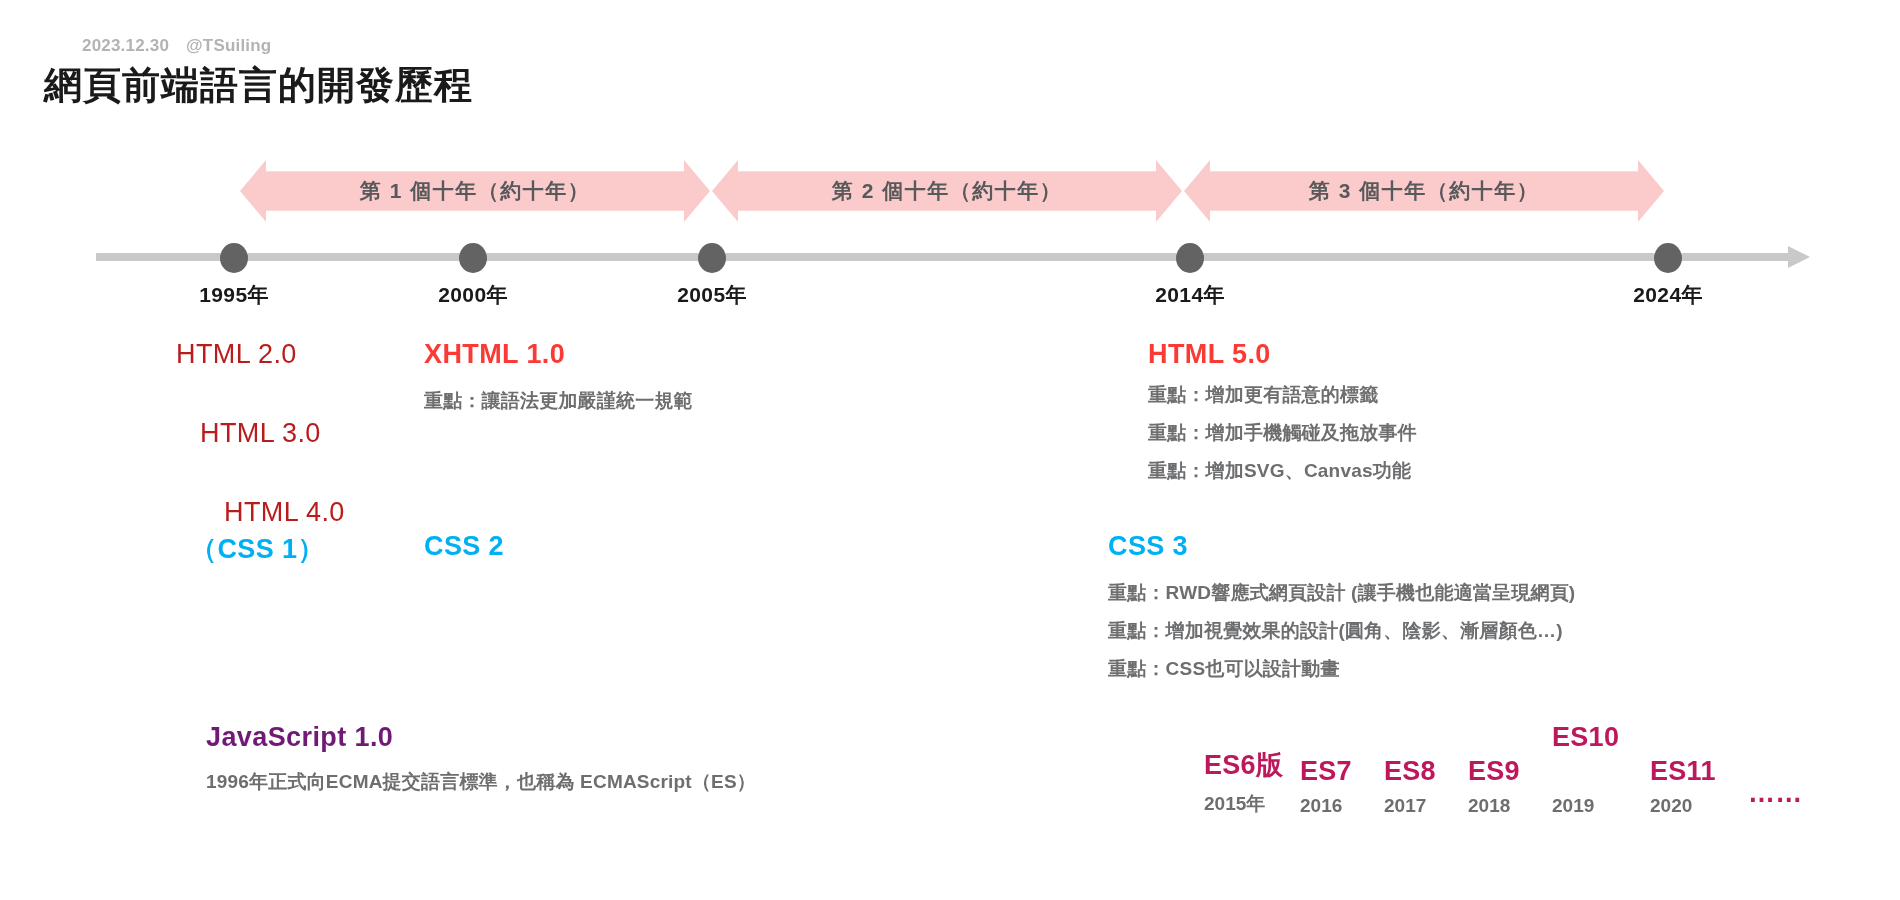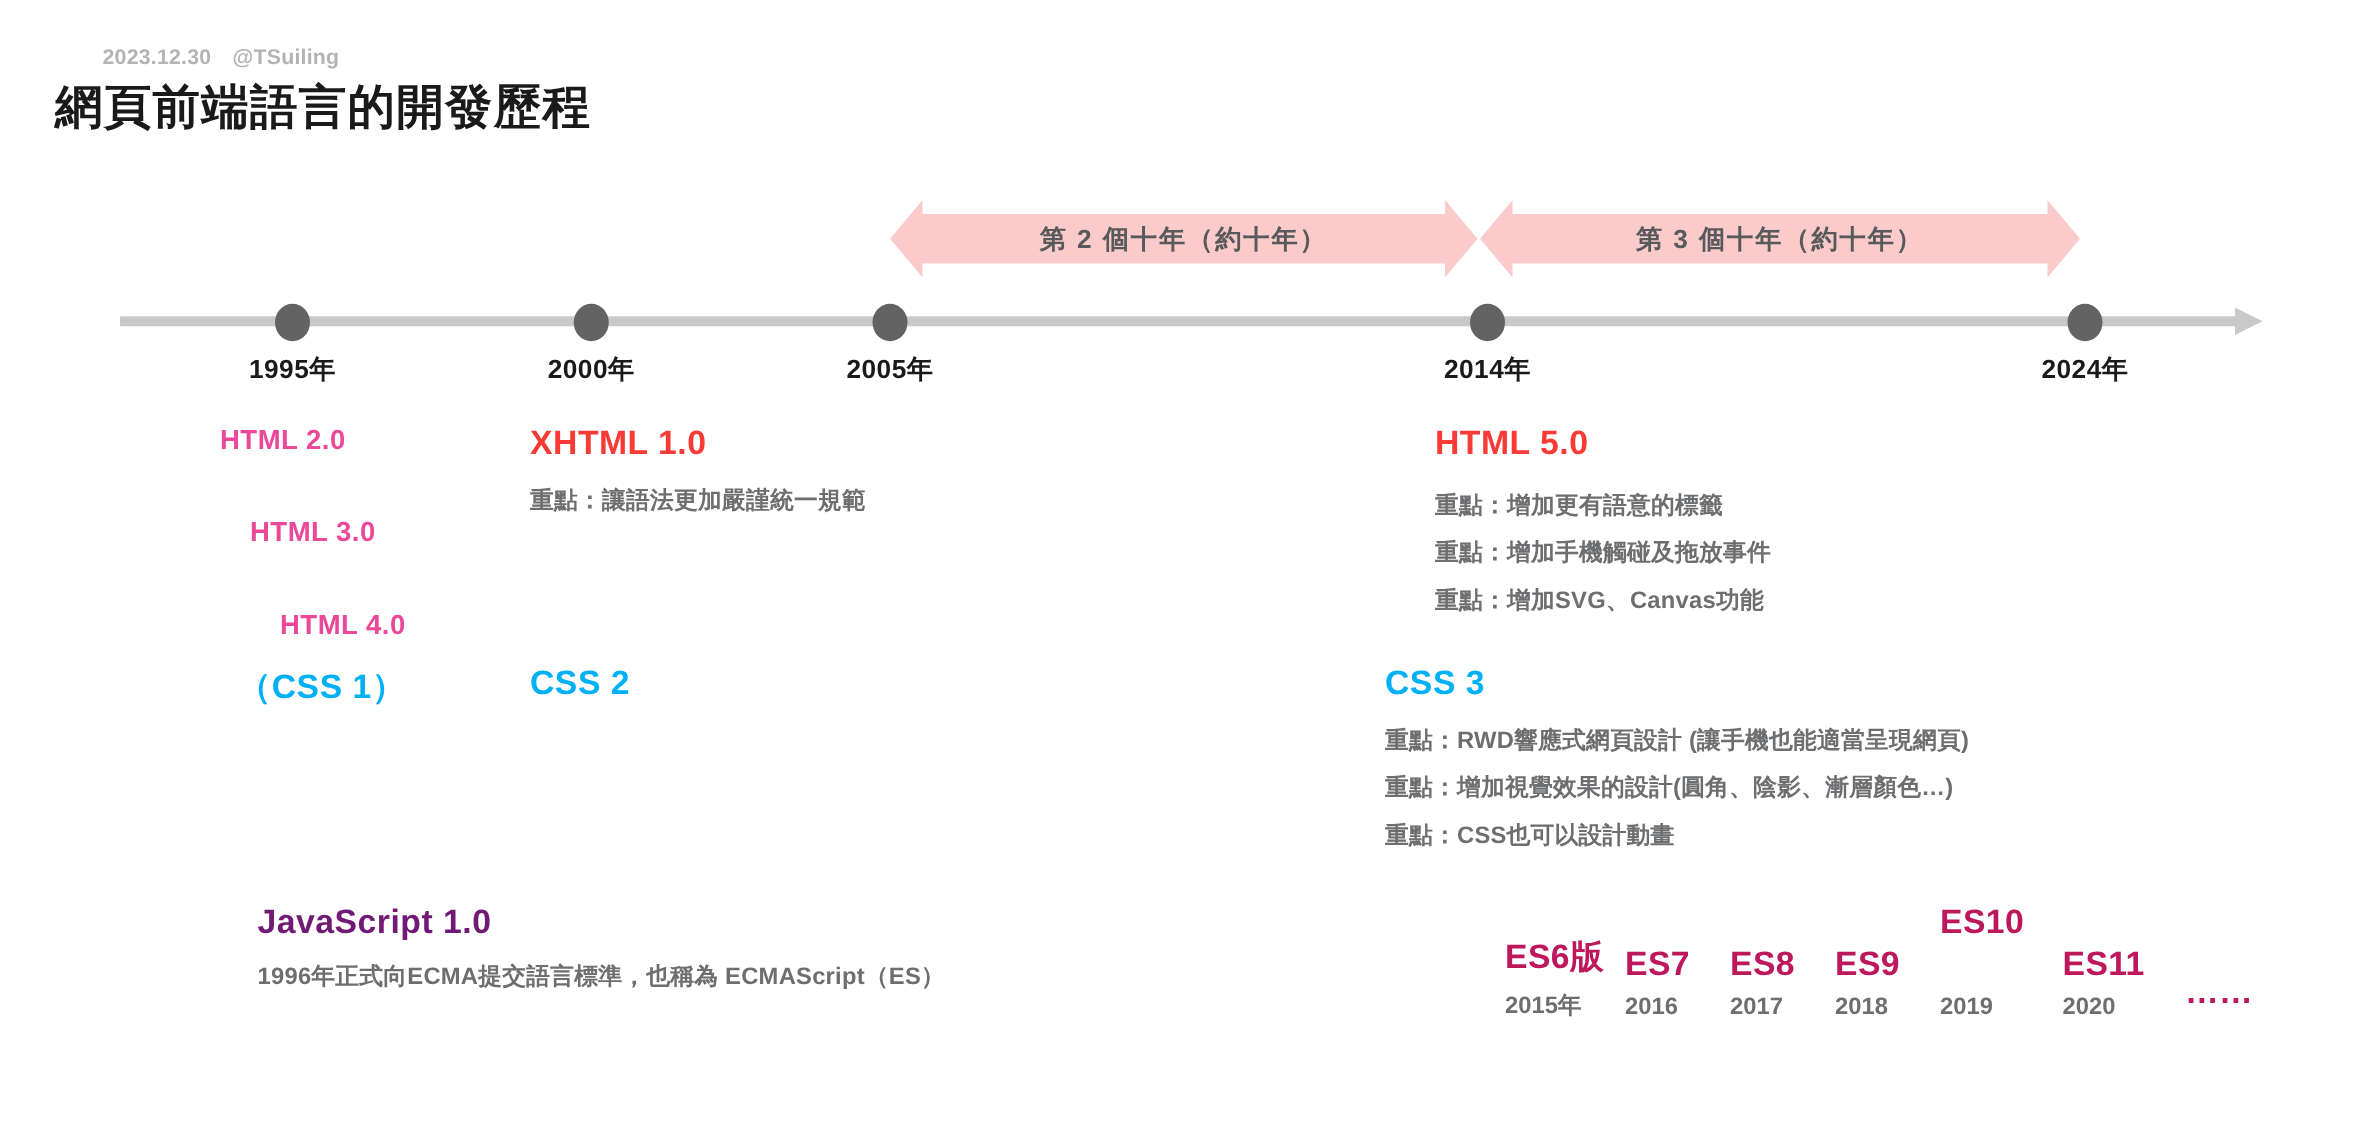--- a/index.html
+++ b/index.html
@@ -141,23 +141,23 @@
   .note {
     font-size: 19px;
     font-weight: bold;
     color: #6d6e70;
     white-space: nowrap;
     line-height: 38px;
     letter-spacing: 0.2px;
   }
 
   .stack-line {
-    font-size: 22px;
-    font-weight: bold;
-    color: #ec4899;
+    font-size: 27px;
+    font-weight: normal;
+    color: #b91c1c;
     white-space: nowrap;
     letter-spacing: 0.4px;
   }
   .stack-line.i1 { margin-left: 0px;  }
   .stack-line.i2 { margin-left: 24px; }
   .stack-line.i3 { margin-left: 48px; }
   .stack-gap { height: 48px; }
 
   
   .es-row {
@@ -188,20 +188,24 @@
 </head>
 <body>
 
 <div class="meta">
   <span>2023.12.30</span>
   <span class="handle">@TSuiling</span>
 </div>
 <div class="page-title">網頁前端語言的開發歷程</div>
 
 <div class="decade-band">
+  <div class="decade" style="left:240px; width:470px;">
+    <div class="arrow-shape"></div>
+    <div class="decade-label">第 1 個十年（約十年）</div>
+  </div>
   <div class="decade" style="left:712px; width:470px;">
     <div class="arrow-shape"></div>
     <div class="decade-label">第 2 個十年（約十年）</div>
   </div>
   <div class="decade" style="left:1184px; width:480px;">
     <div class="arrow-shape"></div>
     <div class="decade-label">第 3 個十年（約十年）</div>
   </div>
 </div>
 
@@ -228,21 +232,21 @@
   <div class="stack-line i3">HTML 4.0</div>
 </div>
 
 <div class="block" style="left:424px; top:339px;">
   <div class="block-title red">XHTML 1.0</div>
   <div class="note" style="margin-top:12px;">重點：讓語法更加嚴謹統一規範</div>
 </div>
 
 <div class="block" style="left:1148px; top:339px;">
   <div class="block-title red">HTML 5.0</div>
-  <div class="note" style="margin-top:16px;">重點：增加更有語意的標籤</div>
+  <div class="note" style="margin-top:6px;">重點：增加更有語意的標籤</div>
   <div class="note">重點：增加手機觸碰及拖放事件</div>
   <div class="note">重點：增加SVG、Canvas功能</div>
 </div>
 
 <div class="block" style="left:190px; top:531px;">
   <div class="block-title blue">（CSS 1）</div>
 </div>
 
 <div class="block" style="left:424px; top:531px;">
   <div class="block-title blue">CSS 2</div>

